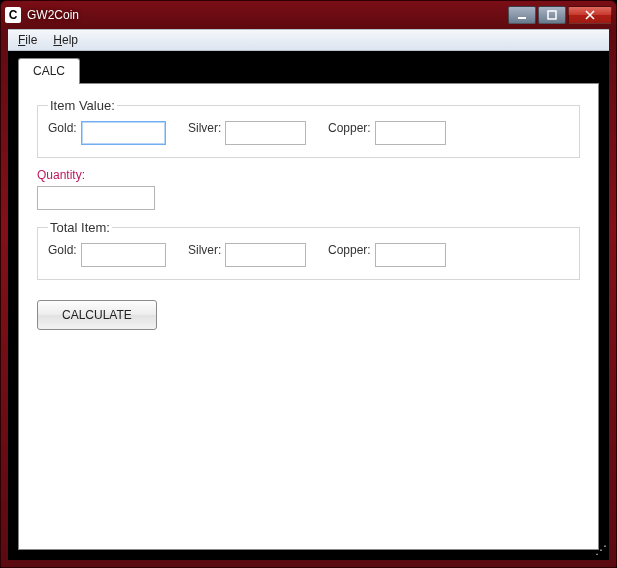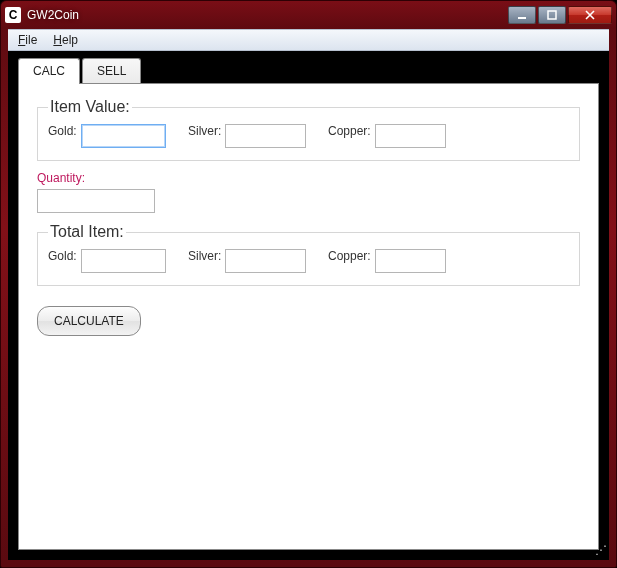--- a/index.html
+++ b/index.html
@@ -112,21 +112,21 @@
     padding: 14px 18px;
   }
   fieldset.group {
     border: 1px solid #d6d6d6;
     margin: 0 0 10px 0;
     padding: 8px 10px 12px 10px;
   }
   fieldset.group legend {
     color: #333;
     padding: 0 2px;
-    font-size: 16px;
+    font-size: 13px;
   }
   .row3 {
     display: flex;
     gap: 22px;
   }
   .field {
     display: flex;
     flex-direction: row;
     gap: 4px;
     width: 118px;
@@ -144,23 +144,23 @@
     box-shadow: 0 0 0 1px rgba(111,174,242,0.5) inset;
   }
   .qty-block {
     margin: 8px 0 10px 0;
   }
   .qty-block label { display: block; margin-bottom: 4px; color: #be185d; }
   .qty-block .textbox { width: 118px; }
   .calc-btn {
     margin-top: 10px;
     display: inline-block;
-    padding: 7px 16px;
+    padding: 7px 24px;
     border: 1px solid #8a8a8a;
-    border-radius: 12px;
+    border-radius: 3px;
     background: linear-gradient(to bottom, #fdfdfd 0%, #ededed 48%, #e2e2e2 52%, #f3f3f3 100%);
     color: #222;
     font-size: 12px;
   }
   .resize-grip {
     position: absolute;
     right: 2px; bottom: 2px;
     width: 14px; height: 14px;
     color: #ccc;
     font-size: 12px;
@@ -198,21 +198,20 @@
 
   <div class="menubar">
     <div class="menu-item"><span class="u">F</span><span></span><span>ile</span></div>
     <div class="menu-item"><span class="u">H</span><span>elp</span></div>
   </div>
 
   <div class="client">
 
     <div class="tabstrip">
       <div class="tab active">CALC</div>
-      <div class="tab">SELL</div>
     </div>
 
     <div class="tabpanel">
 
       <fieldset class="group">
         <legend>Item Value:</legend>
         <div class="row3">
           <div class="field">
             <label>Gold:</label>
             <input class="textbox focus" type="text" value="" style="">

